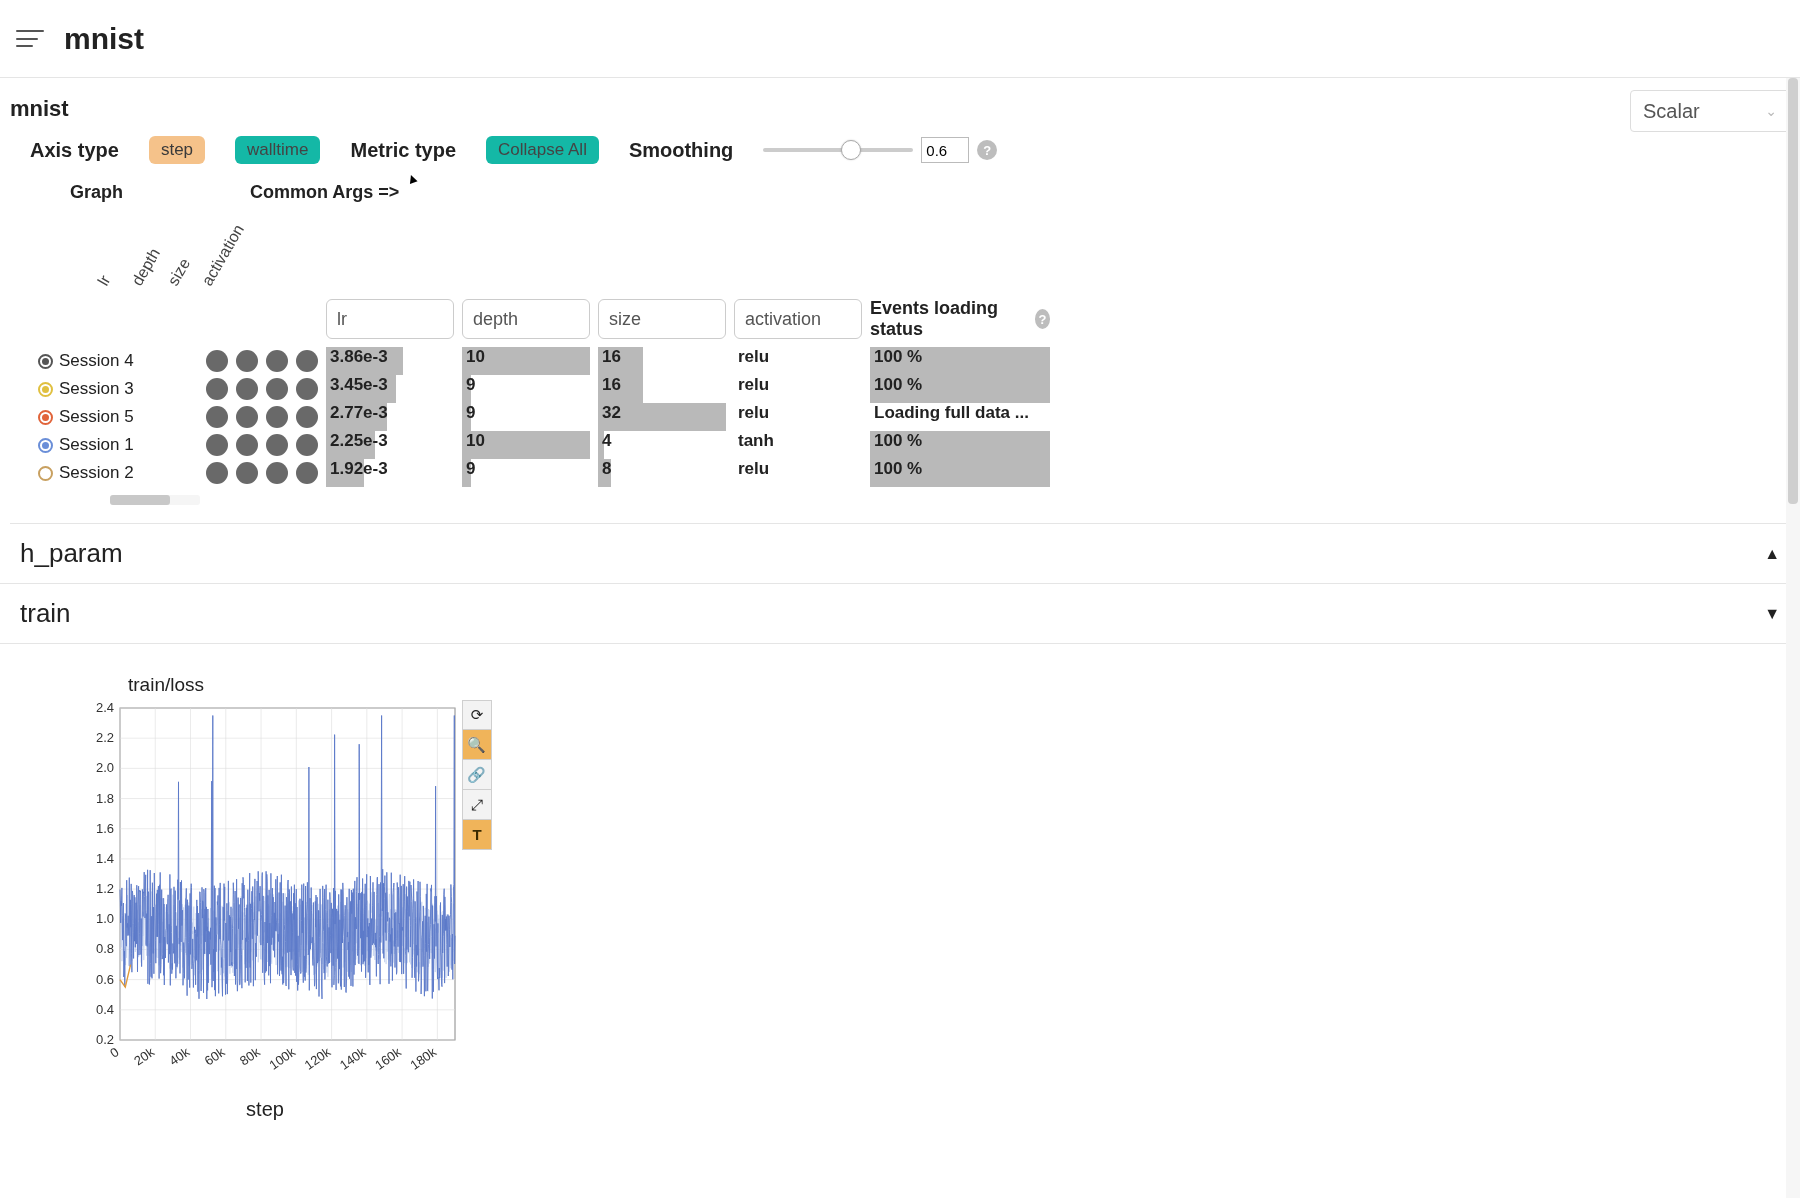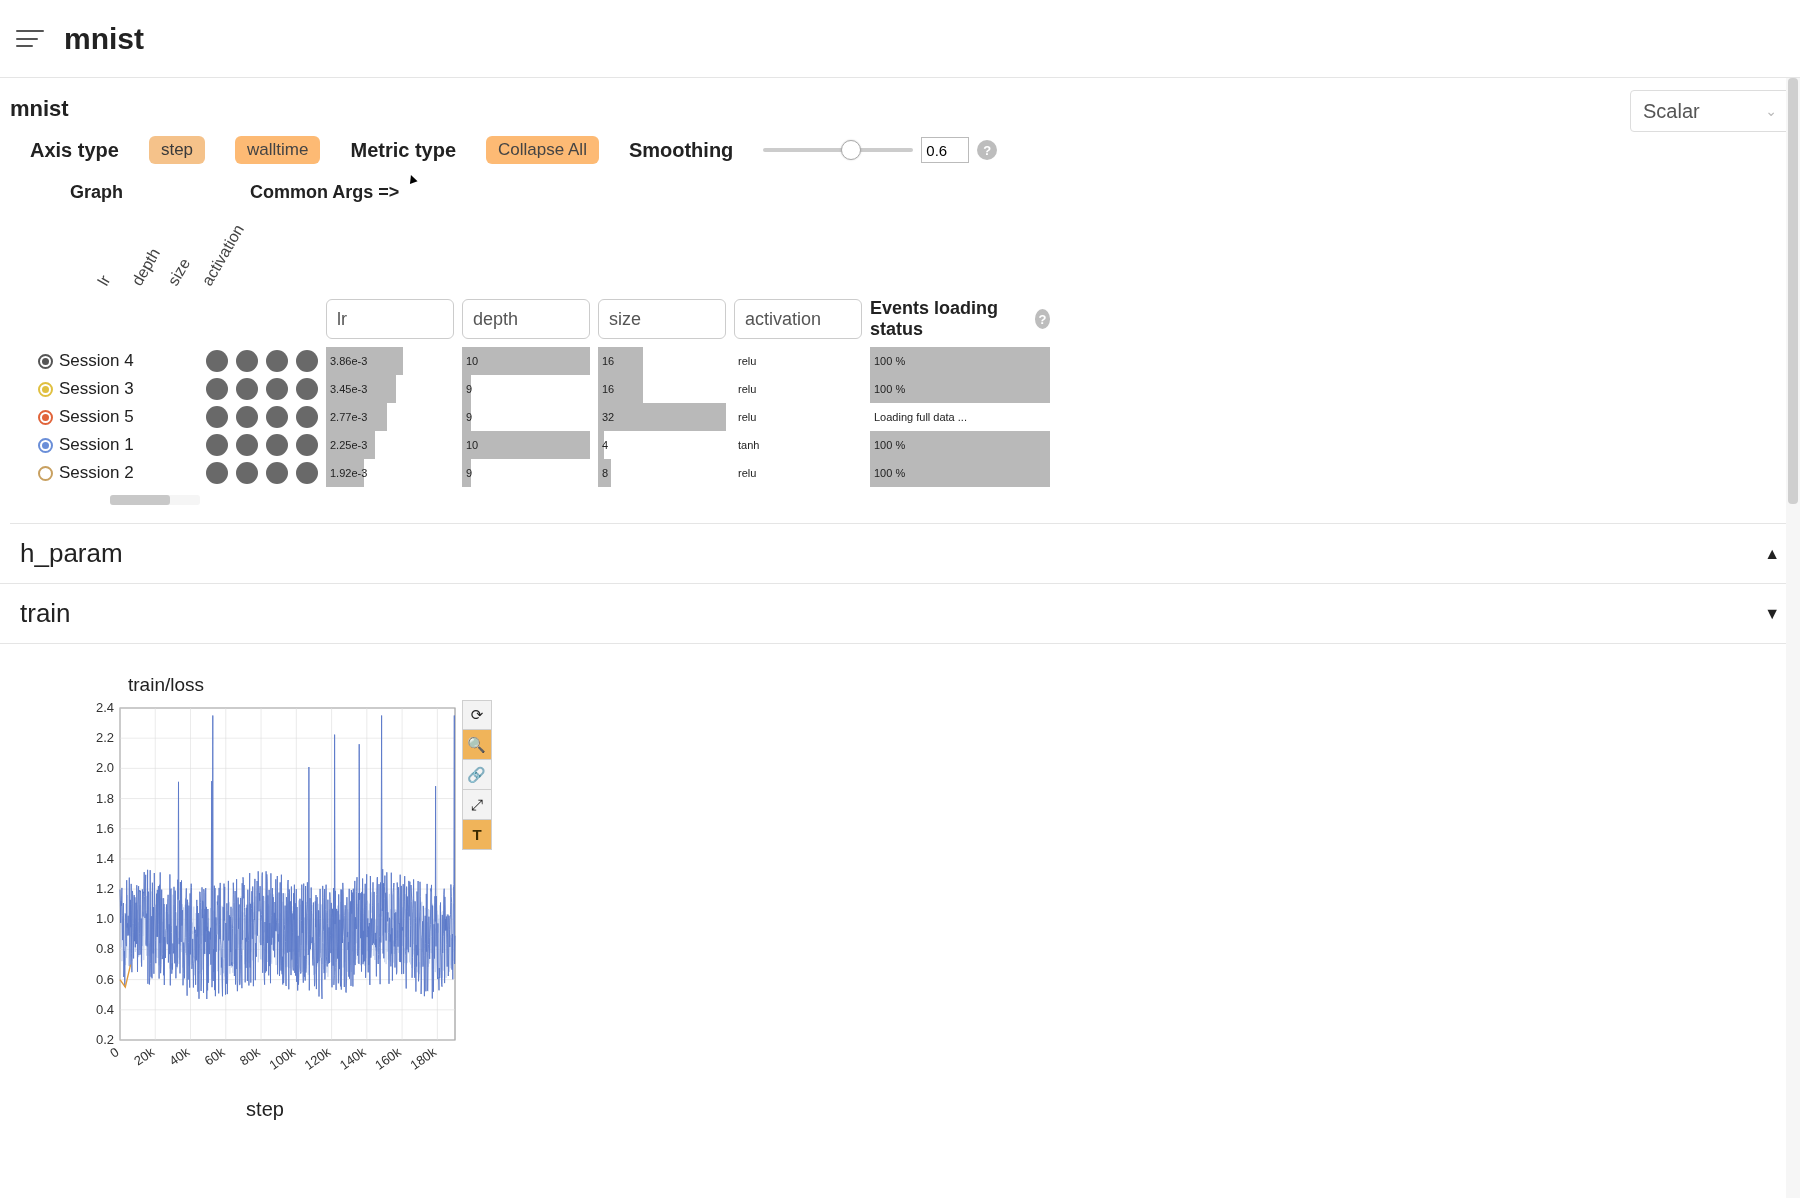--- a/index.html
+++ b/index.html
@@ -19,21 +19,21 @@
   
   .sub { padding:12px 10px 0 10px; }
   .subline1 { display:flex; align-items:center; }
   .subtitle { font-size:22px; font-weight:600; padding:6px 0 10px 0;}
   .tag-select { margin-left:auto; width:160px; height:42px; border:1px solid #ddd; border-radius:4px; display:flex; align-items:center; padding:0 12px; font-size:20px; color:#555; justify-content:space-between;}
   .chev { color:#bbb; font-size:14px;}
   
   
   .ctrlrow { display:flex; align-items:center; gap:30px; padding:4px 0 8px 20px; font-size:20px;}
   .ctrlrow .lbl { font-weight:700; font-size:20px;}
-  .pill { font-size:17px; padding:4px 12px; border-radius:6px; background:#fdba74; color:#444; cursor:pointer;}
+  .pill { font-size:17px; padding:4px 12px; border-radius:6px; background:#14b8a6; color:#444; cursor:pointer;}
   .pill.active { background:#f5c28a; color:#3a3a3a;}
   .slider-wrap { display:flex; align-items:center; gap:8px;}
   .slider { -webkit-appearance:none; width:150px; height:4px; background:#ccc; border-radius:2px;}
   .slider::-webkit-slider-thumb{ -webkit-appearance:none; width:20px; height:20px; border-radius:50%; background:#fff; border:1px solid #aaa; box-shadow:0 0 2px rgba(0,0,0,.2);}
   .numbox { width:48px; height:26px; border:1px solid #bbb; font-size:15px; padding:0 4px;}
   .help { width:20px; height:20px; border-radius:50%; background:#bdbdbd; color:#fff; font-size:13px; display:inline-flex; align-items:center; justify-content:center; font-weight:700;}
   .cursor { position:relative; }
   .cursor::after { content:"▲"; position:absolute; left:170px; top:34px; color:#000; font-size:14px; transform:rotate(-20deg);} 
   
   
@@ -49,21 +49,21 @@
   .sessrow { display:flex; align-items:center; height:28px; gap:6px; font-size:17px;}
   .radio { width:15px; height:15px; border:2px solid #888; border-radius:50%; display:inline-flex; align-items:center; justify-content:center;}
   .radio.inner::after { content:""; width:7px; height:7px; border-radius:50%; background:var(--rc);}
   
   .dotgrid { padding-top:48px;}
   .dotrow { display:flex; gap:8px; height:28px; align-items:center;}
   .dot { width:22px; height:22px; border-radius:50%; background:#696969;}
   
   .colblock { width:140px; }
   .colhead { height:40px; border:1px solid #ccc; border-radius:6px; display:flex; align-items:center; padding:0 10px; font-size:18px; color:#555; margin-bottom:8px;}
-  .colcell { height:28px; display:flex; align-items:center; font-size:11px; padding:0 4px; position:relative;}
+  .colcell { height:28px; display:flex; font-size:17px; padding:0 4px; position:relative;font-weight:bold;}
   .bar { position:absolute; left:0; top:0; bottom:0; background:#b9b9b9; z-index:0;}
   .val { position:relative; z-index:1;}
   
   .status-col { width:180px;}
   .status-title { font-size:18px; font-weight:600; height:40px; display:flex; align-items:center; gap:23px; margin-bottom:8px;}
   
   .hscroll { height:10px; background:#f5f5f5; margin:8px 0 0 100px; width:90px; border-radius:3px; position:relative;}
   .hscroll::after{content:""; position:absolute; left:0; top:0; bottom:0; width:60px; background:#c8c8c8; border-radius:3px;}
   
   .divider { border-top:1px solid #e5e5e5; margin:18px 0 0 0;}

